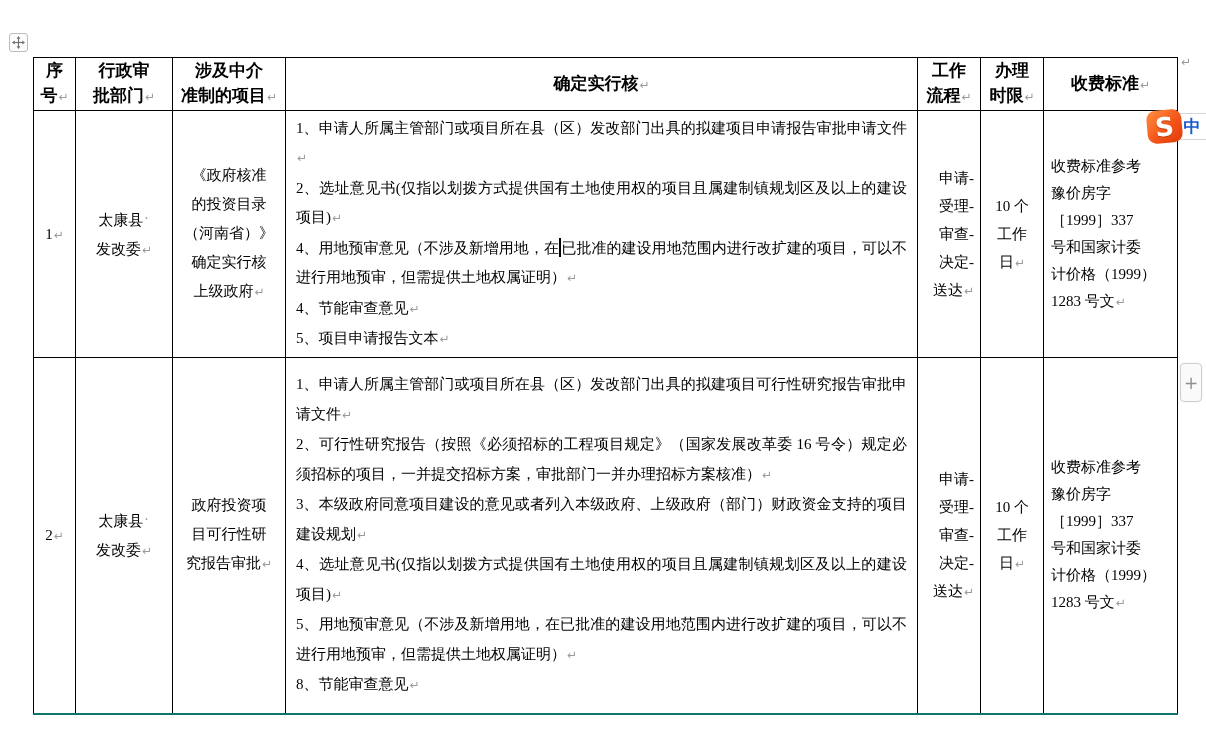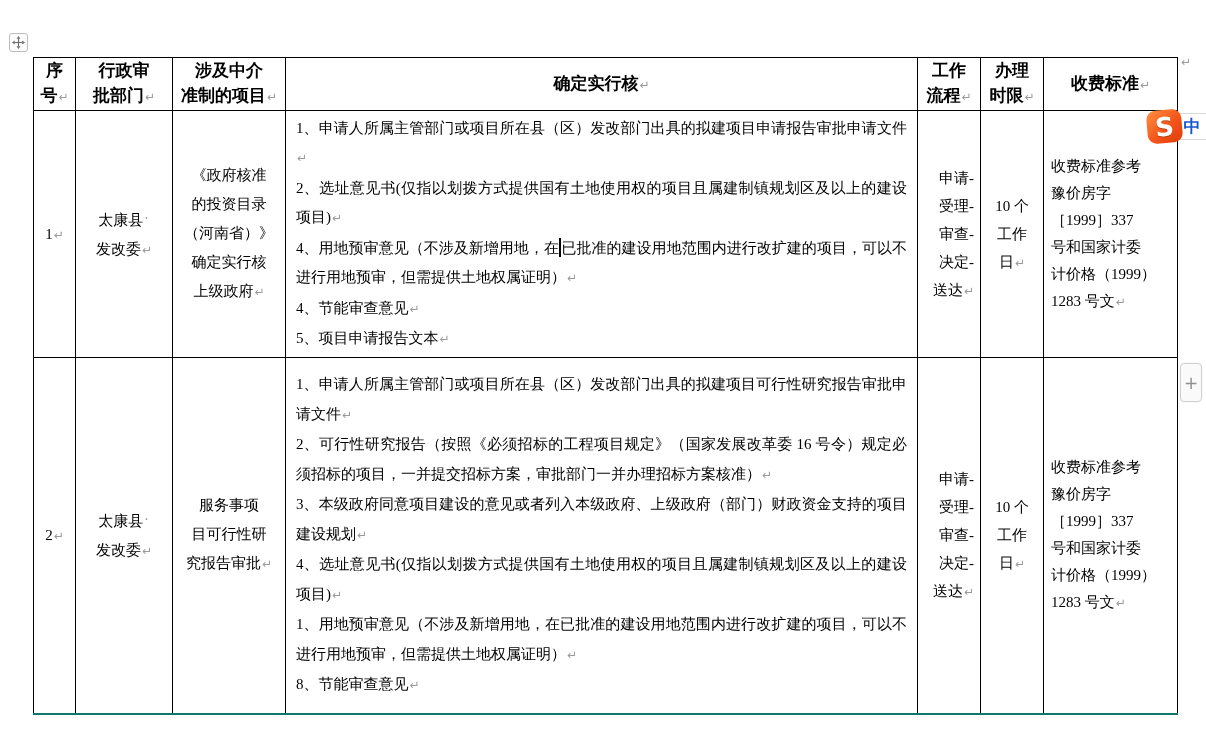--- a/index.html
+++ b/index.html
@@ -145,27 +145,27 @@
             <div class="para"><span>4、节能审查意见</span><span class="mark pilcrow-mark">↵</span></div>
             <div class="para"><span>5、项目申请报告文本</span><span class="mark pilcrow-mark">↵</span></div>
           </td>
           <td class="col-workflow"><span>申请-</span><br><span>受理-</span><br><span>审查-</span><br><span>决定-</span><br><span>送达</span><span class="mark pilcrow-mark">↵</span></td>
           <td class="col-time_limit"><span>10 个</span><br><span>工作</span><br><span>日</span><span class="mark pilcrow-mark">↵</span></td>
           <td class="col-fee"><span>收费标准参考</span><br><span>豫价房字</span><br><span>［1999］337</span><br><span>号和国家计委</span><br><span>计价格（1999）</span><br><span>1283 号文</span><span class="mark pilcrow-mark">↵</span></td>
         </tr>
         <tr class="row-2">
           <td class="col-seq"><span>2</span><span class="mark pilcrow-mark">↵</span></td>
           <td class="col-department"><span>太康县</span><span class="mark space-mark">·</span><br><span>发改委</span><span class="mark pilcrow-mark">↵</span></td>
-          <td class="col-service_item"><span>服务事项</span><br><span>目可行性研</span><br><span>究报告审批</span><span class="mark pilcrow-mark">↵</span></td>
+          <td class="col-service_item"><span>政府投资项</span><br><span>目可行性研</span><br><span>究报告审批</span><span class="mark pilcrow-mark">↵</span></td>
           <td class="col-conditions">
             <div class="para"><span>1、申请人所属主管部门或项目所在县（区）发改部门出具的拟建项目可行性研究报告审批申请文件</span><span class="mark pilcrow-mark">↵</span></div>
             <div class="para"><span>2、可行性研究报告（按照《必须招标的工程项目规定》（国家发展改革委 16 号令）规定必须招标的项目，一并提交招标方案，审批部门一并办理招标方案核准）</span><span class="mark pilcrow-mark">↵</span></div>
             <div class="para"><span>3、本级政府同意项目建设的意见或者列入本级政府、上级政府（部门）财政资金支持的项目建设规划</span><span class="mark pilcrow-mark">↵</span></div>
             <div class="para"><span>4、选址意见书(仅指以划拨方式提供国有土地使用权的项目且属建制镇规划区及以上的建设项目)</span><span class="mark pilcrow-mark">↵</span></div>
-            <div class="para"><span>1、用地预审意见（不涉及新增用地，在已批准的建设用地范围内进行改扩建的项目，可以不进行用地预审，但需提供土地权属证明）</span><span class="mark pilcrow-mark">↵</span></div>
+            <div class="para"><span>5、用地预审意见（不涉及新增用地，在已批准的建设用地范围内进行改扩建的项目，可以不进行用地预审，但需提供土地权属证明）</span><span class="mark pilcrow-mark">↵</span></div>
             <div class="para"><span>8、节能审查意见</span><span class="mark pilcrow-mark">↵</span></div>
           </td>
           <td class="col-workflow"><span>申请-</span><br><span>受理-</span><br><span>审查-</span><br><span>决定-</span><br><span>送达</span><span class="mark pilcrow-mark">↵</span></td>
           <td class="col-time_limit"><span>10 个</span><br><span>工作</span><br><span>日</span><span class="mark pilcrow-mark">↵</span></td>
           <td class="col-fee"><span>收费标准参考</span><br><span>豫价房字</span><br><span>［1999］337</span><br><span>号和国家计委</span><br><span>计价格（1999）</span><br><span>1283 号文</span><span class="mark pilcrow-mark">↵</span></td>
         </tr>
       </tbody>
   </table>
 
   <span class="mark row-end-mark">↵</span>

